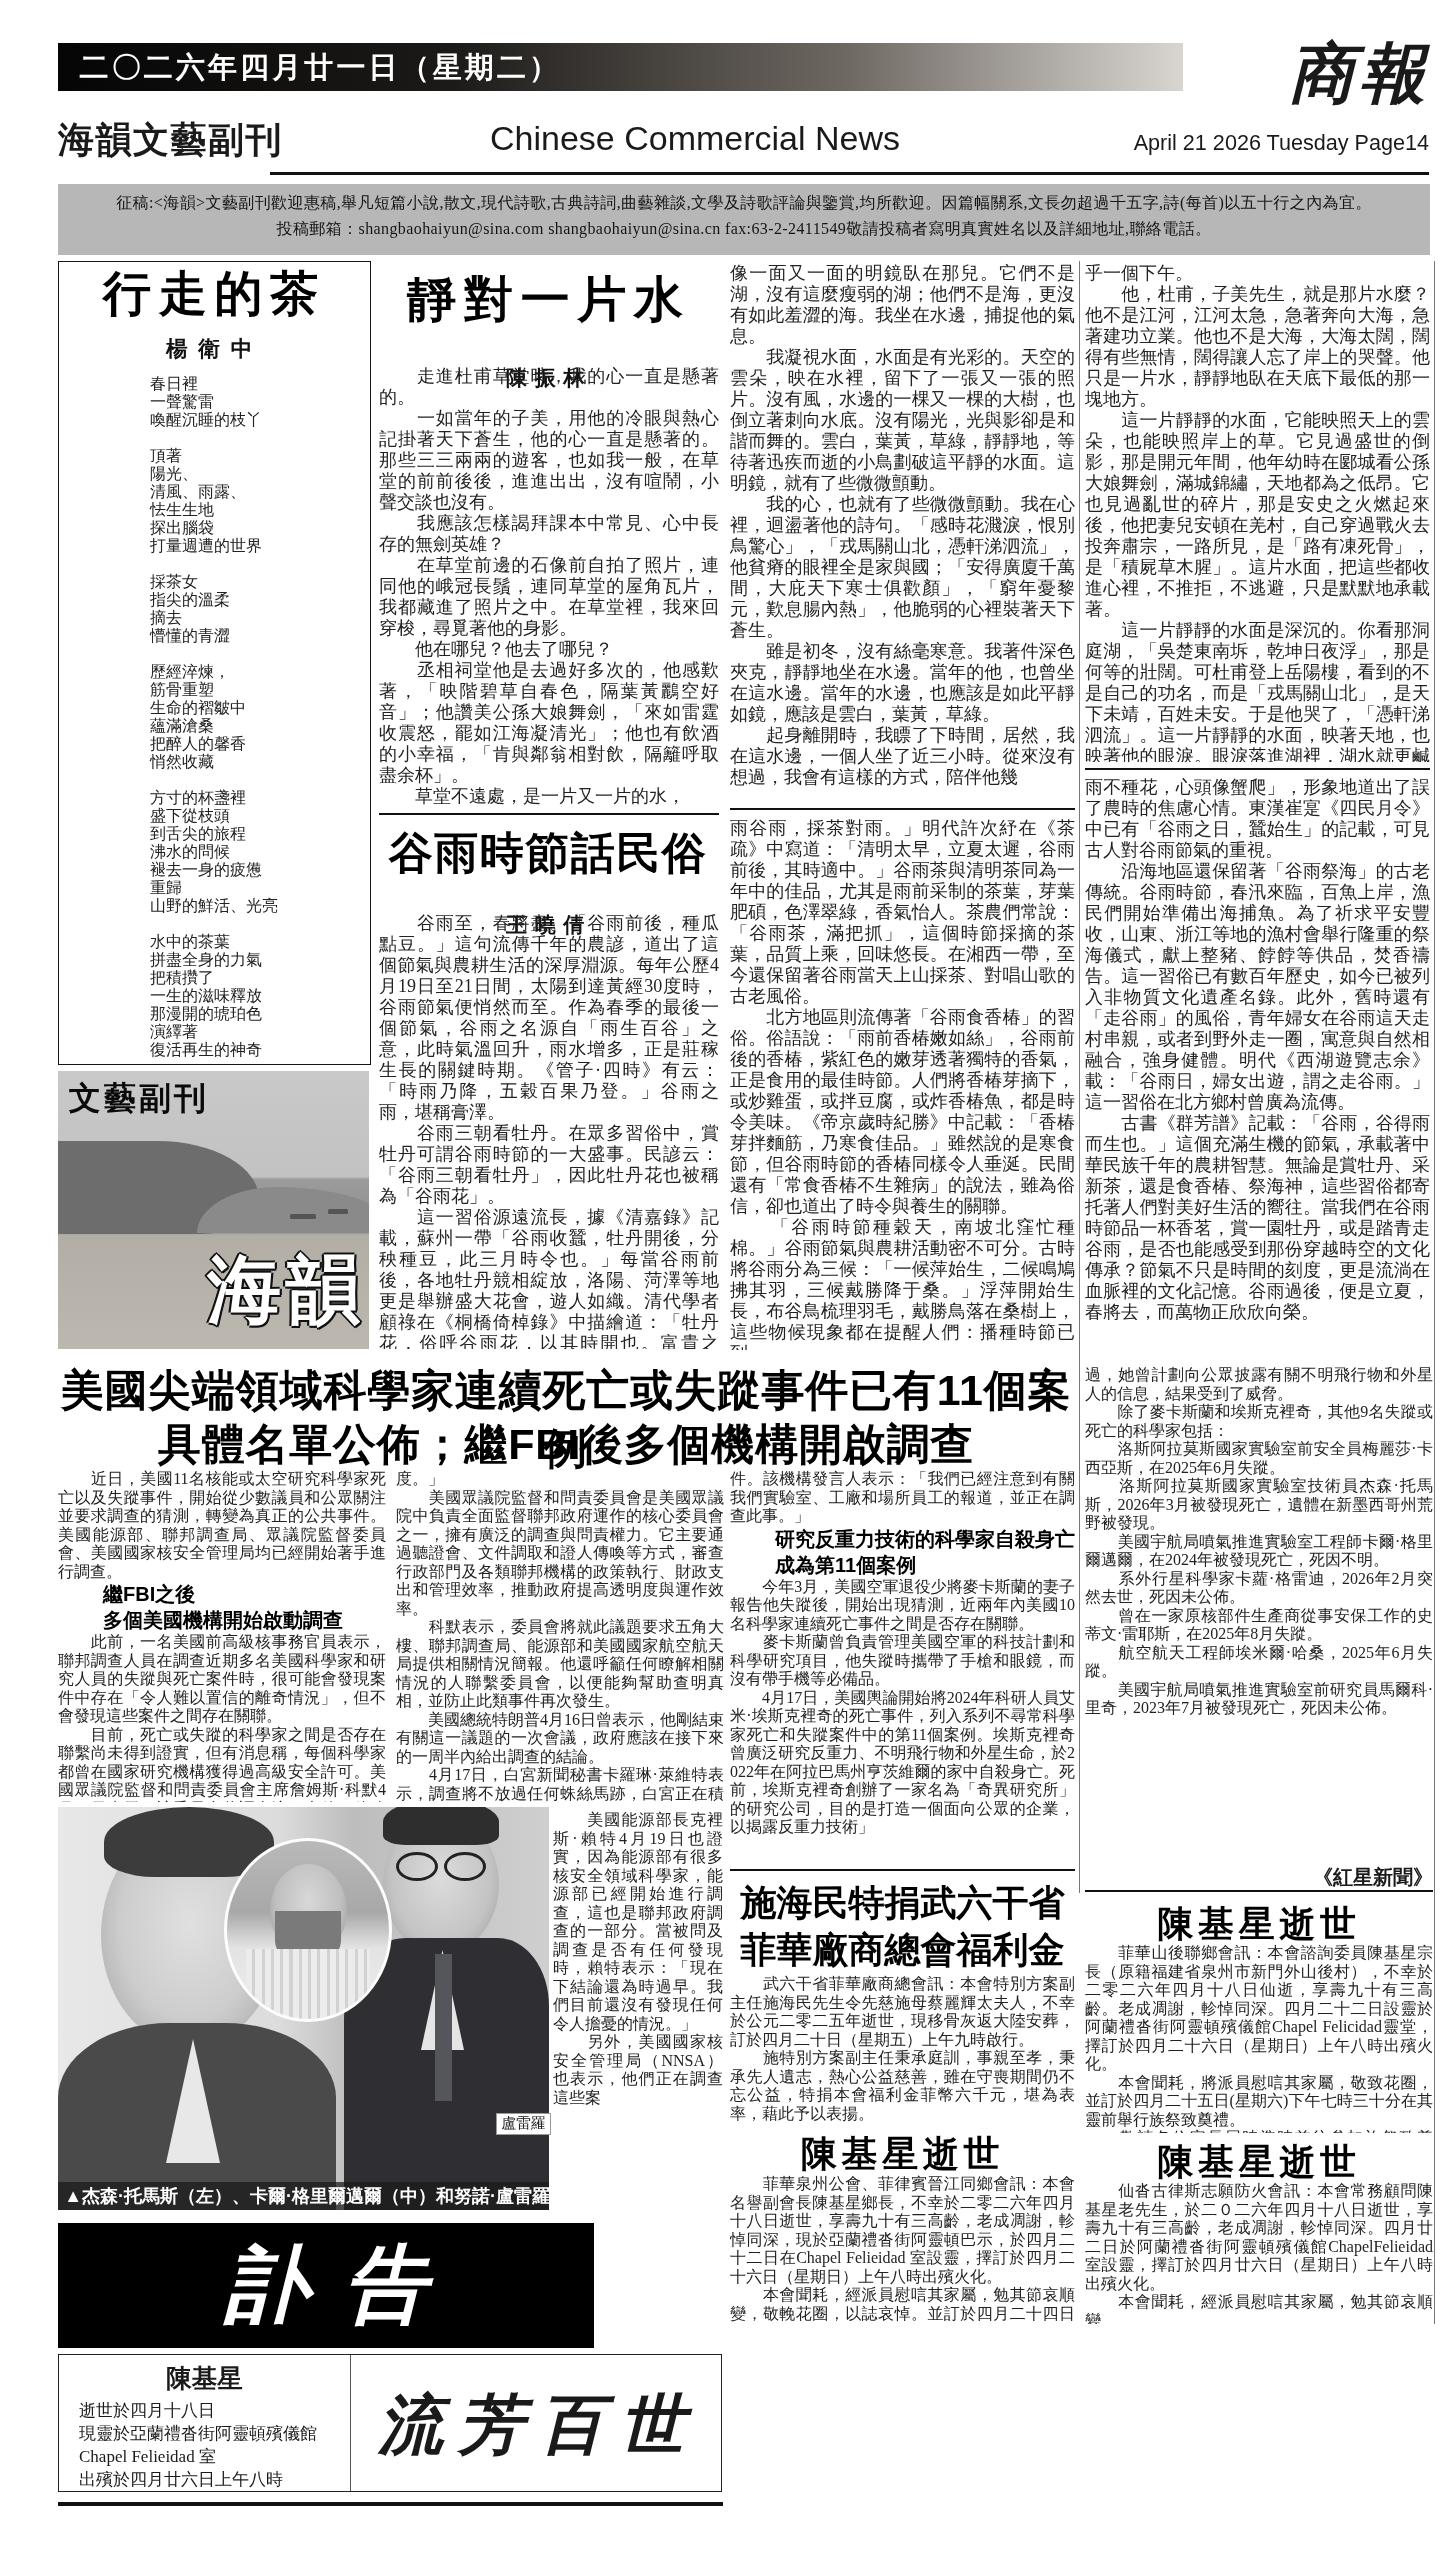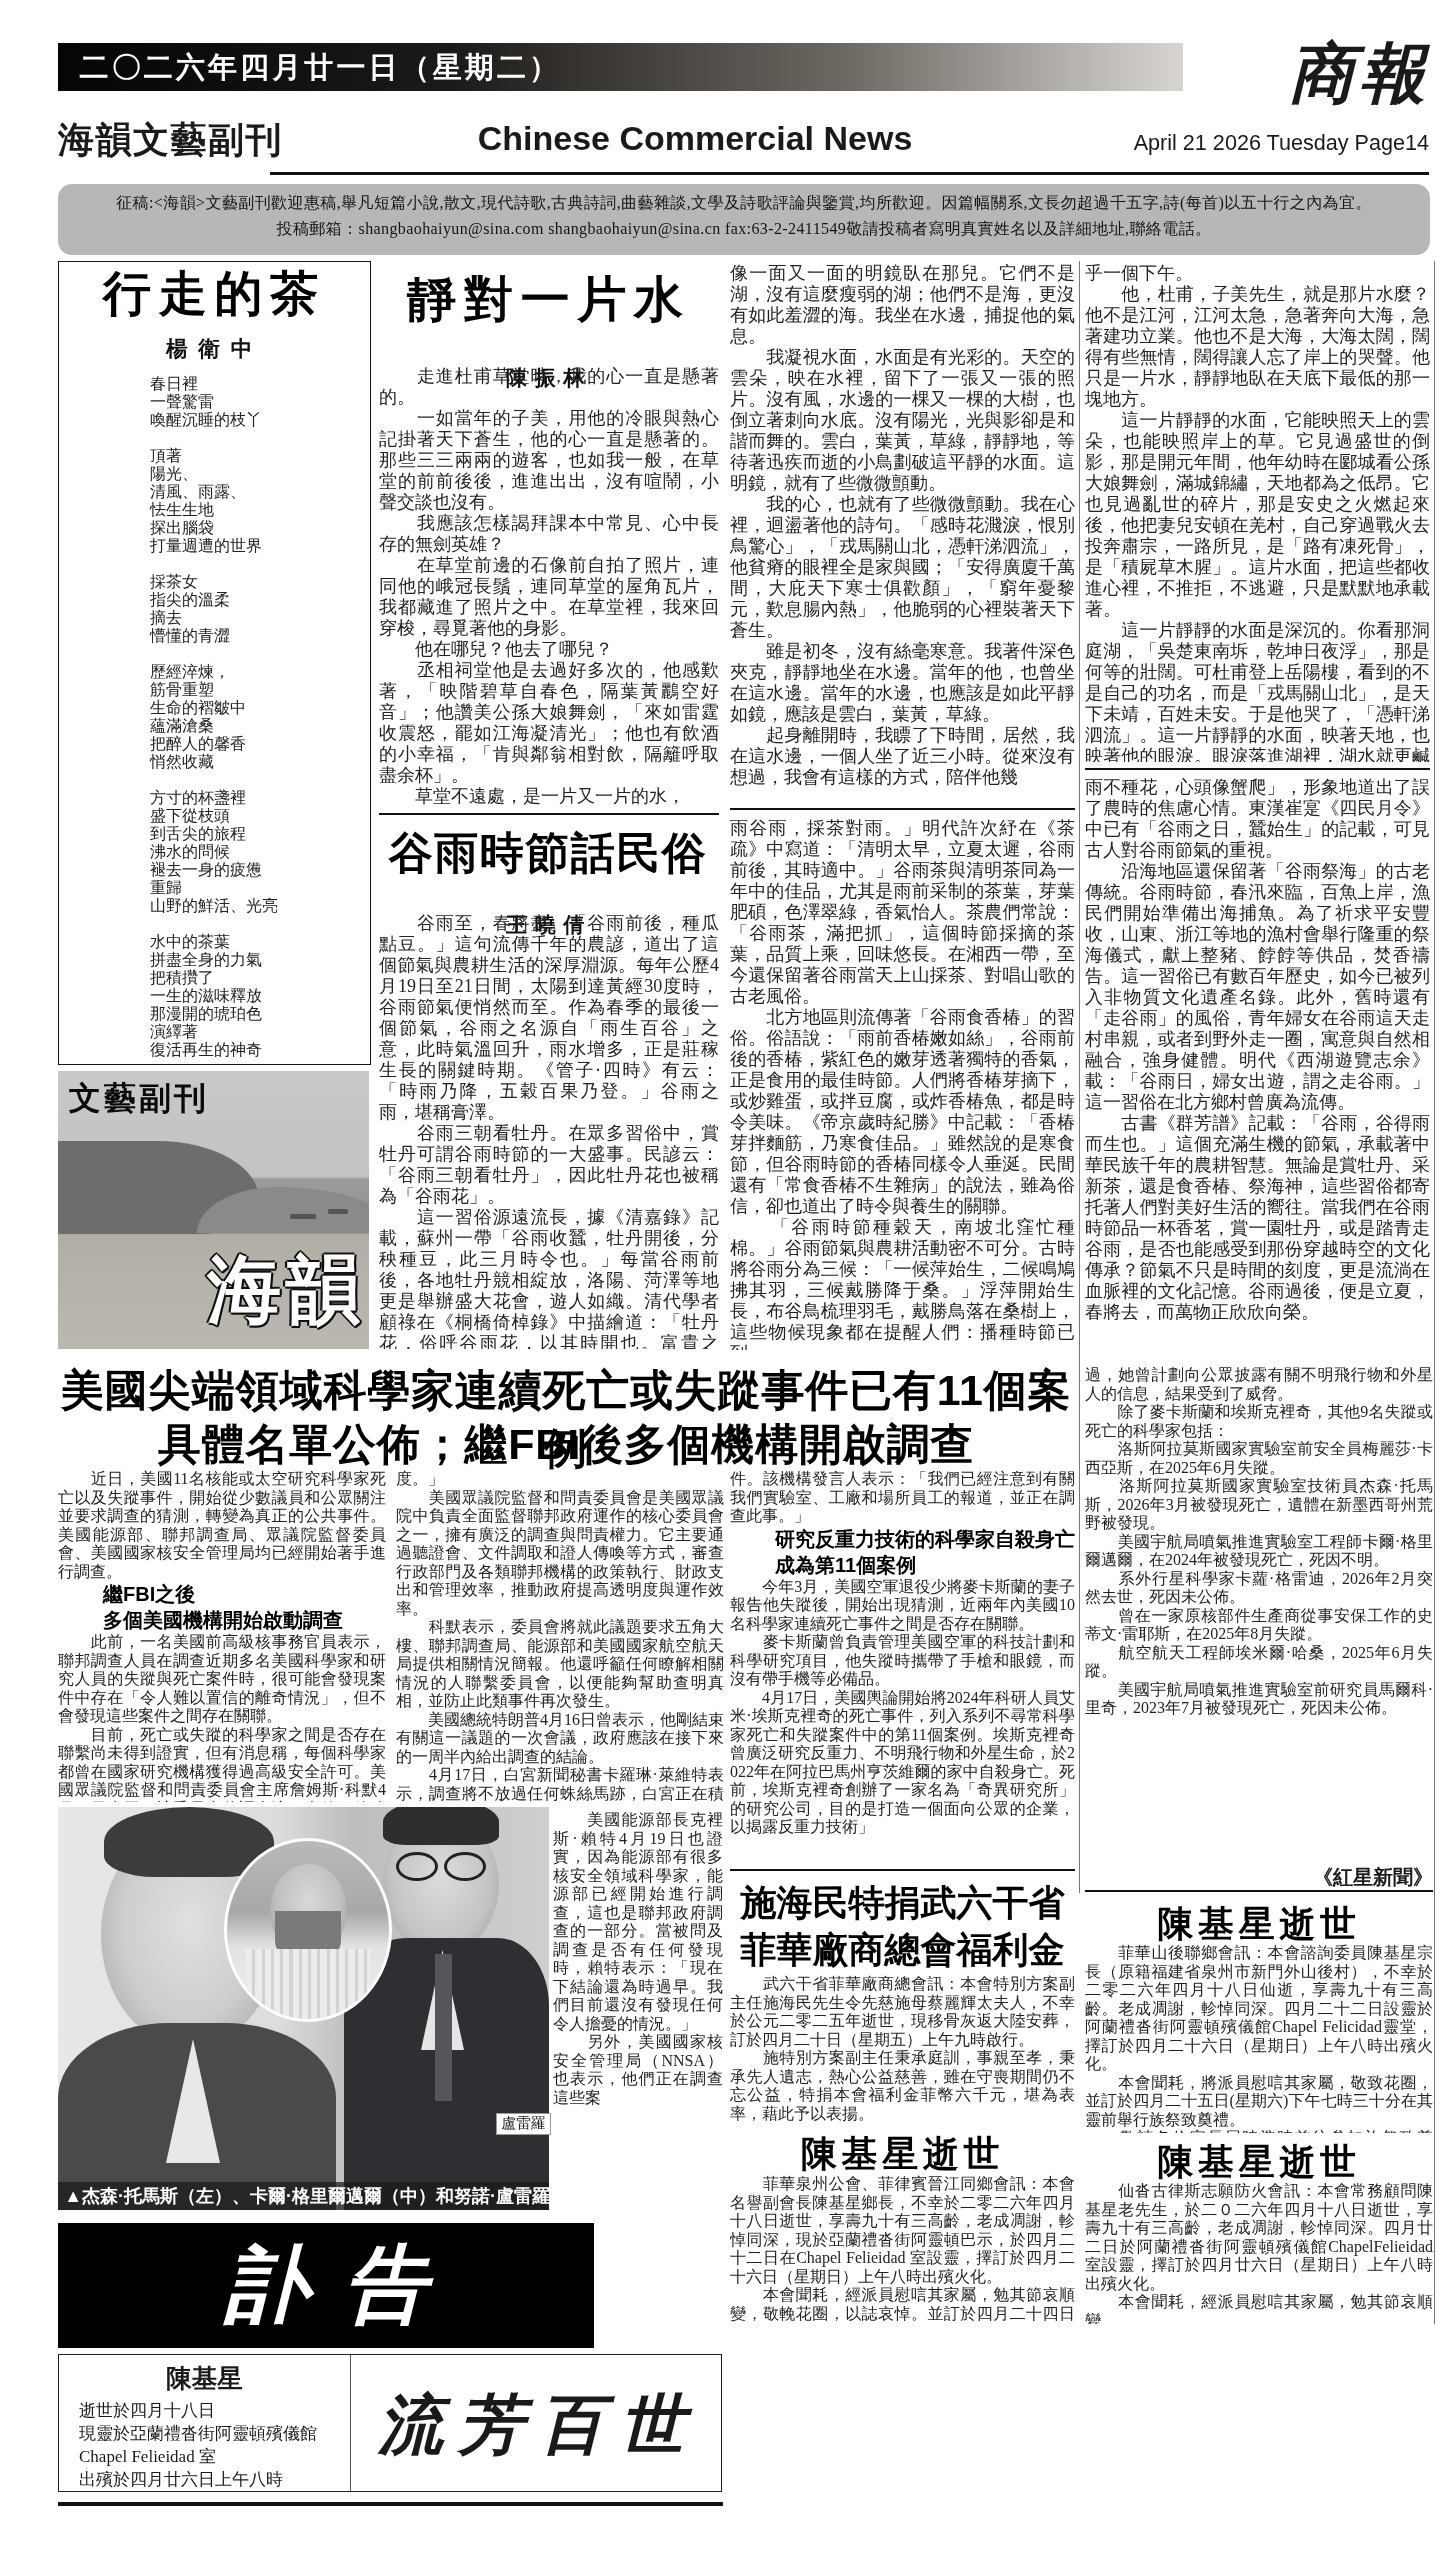--- a/index.html
+++ b/index.html
@@ -16,21 +16,21 @@
   .vrule{background:#777;width:0.8px;}
   .art-title{font-family:"Liberation Sans","DejaVu Sans",sans-serif;font-weight:bold;color:#000;text-align:center;}
   .author{font-weight:bold;text-align:center;color:#111;margin-top:30px;}
   .subhead{font-family:"Liberation Sans","DejaVu Sans",sans-serif;font-weight:bold;font-size:20px;line-height:26px;color:#000;padding-left:45px;white-space:pre-wrap;}
   .datebar{background:linear-gradient(to right,#050505 0%,#1c1a18 35%,#6e6862 70%,#d9d6d2 100%);
            color:#fff;font-family:"Liberation Sans","DejaVu Sans",sans-serif;font-weight:bold;
            font-size:29px;line-height:48px;padding-left:21.6px;letter-spacing:3.1px;}
   .brand{font-size:66px;font-weight:bold;font-family:"Liberation Serif","DejaVu Serif",serif;
          font-style:italic;text-align:right;line-height:85px;letter-spacing:4.6px;}
   .notice{background:#b7b7b7;color:#141414;font-size:16px;line-height:26px;text-align:center;
-          padding-top:6.2px;letter-spacing:0.4px;border-radius:14px;}
+          padding-top:6.2px;letter-spacing:0.4px;}
   .poembox{border:1.5px solid #151515;background:#fff;}
   .poem-body{white-space:pre-line;font-size:16px;line-height:18px;color:#222;}
   .seaphoto{background:
       linear-gradient(#c9c9c9 0%,#c2c2c2 38%,#9b9b9b 39%,#8f8f8f 58%,#b2aea6 59%,#bcb8af 100%);
       overflow:hidden;}
   .hill{position:absolute;left:-31px;top:70px;width:232px;height:93px;background:#6d6d6d;
         border-radius:0 70% 40% 0/0 100% 60% 0;}
   .hill2{position:absolute;left:139px;top:116px;width:201px;height:46px;background:#8a8a8a;
         border-radius:40% 60% 0 0/100% 100% 0 0;}
   .boat{position:absolute;width:26px;height:4.6px;background:#555;border-radius:1.5px;}
@@ -70,21 +70,21 @@
 <body>
 
 <div class="page">
 
   <div class="abs datebar" style="left:58px;top:43px;width:1103px;height:48px;">
     <span>二〇二六年四月廿一日（星期二）</span>
   </div>
   <div class="abs brand" style="left:1221px;top:31px;width:209px;height:85px;">商報</div>
 
   <div class="abs sans" style="left:58px;top:116px;font-size:36px;font-weight:bold;letter-spacing:1.5px;">海韻文藝副刊</div>
-  <div class="abs sans center" style="left:386px;top:119px;width:618px;font-size:34px;font-weight:bold;">Chinese  Commercial  News</div>
+  <div class="abs sans center" style="left:386px;top:119px;width:618px;font-size:34px;font-weight:normal;">Chinese  Commercial  News</div>
   <div class="abs sans" style="left:1043px;top:130px;width:386px;text-align:right;font-size:21.6px;">April 21  2026  Tuesday   Page14</div>
   <div class="abs" style="left:270px;top:172px;width:1159px;height:3.1px;background:#111;"></div>
 
   <div class="abs notice" style="left:58px;top:184px;width:1372px;height:65px;">
     <div>征稿:&lt;海韻&gt;文藝副刊歡迎惠稿,舉凡短篇小說,散文,現代詩歌,古典詩詞,曲藝雜談,文學及詩歌評論與鑒賞,均所歡迎。因篇幅關系,文長勿超過千五字,詩(每首)以五十行之內為宜。</div>
     <div>投稿郵箱：shangbaohaiyun@sina.com  shangbaohaiyun@sina.cn fax:63-2-2411549敬請投稿者寫明真實姓名以及詳細地址,聯絡電話。</div>
   </div>
 
   <div class="abs vrule" style="left:1079px;top:261px;height:1632px;"></div>
   <div class="abs vrule" style="left:1434px;top:261px;height:2063px;"></div>

